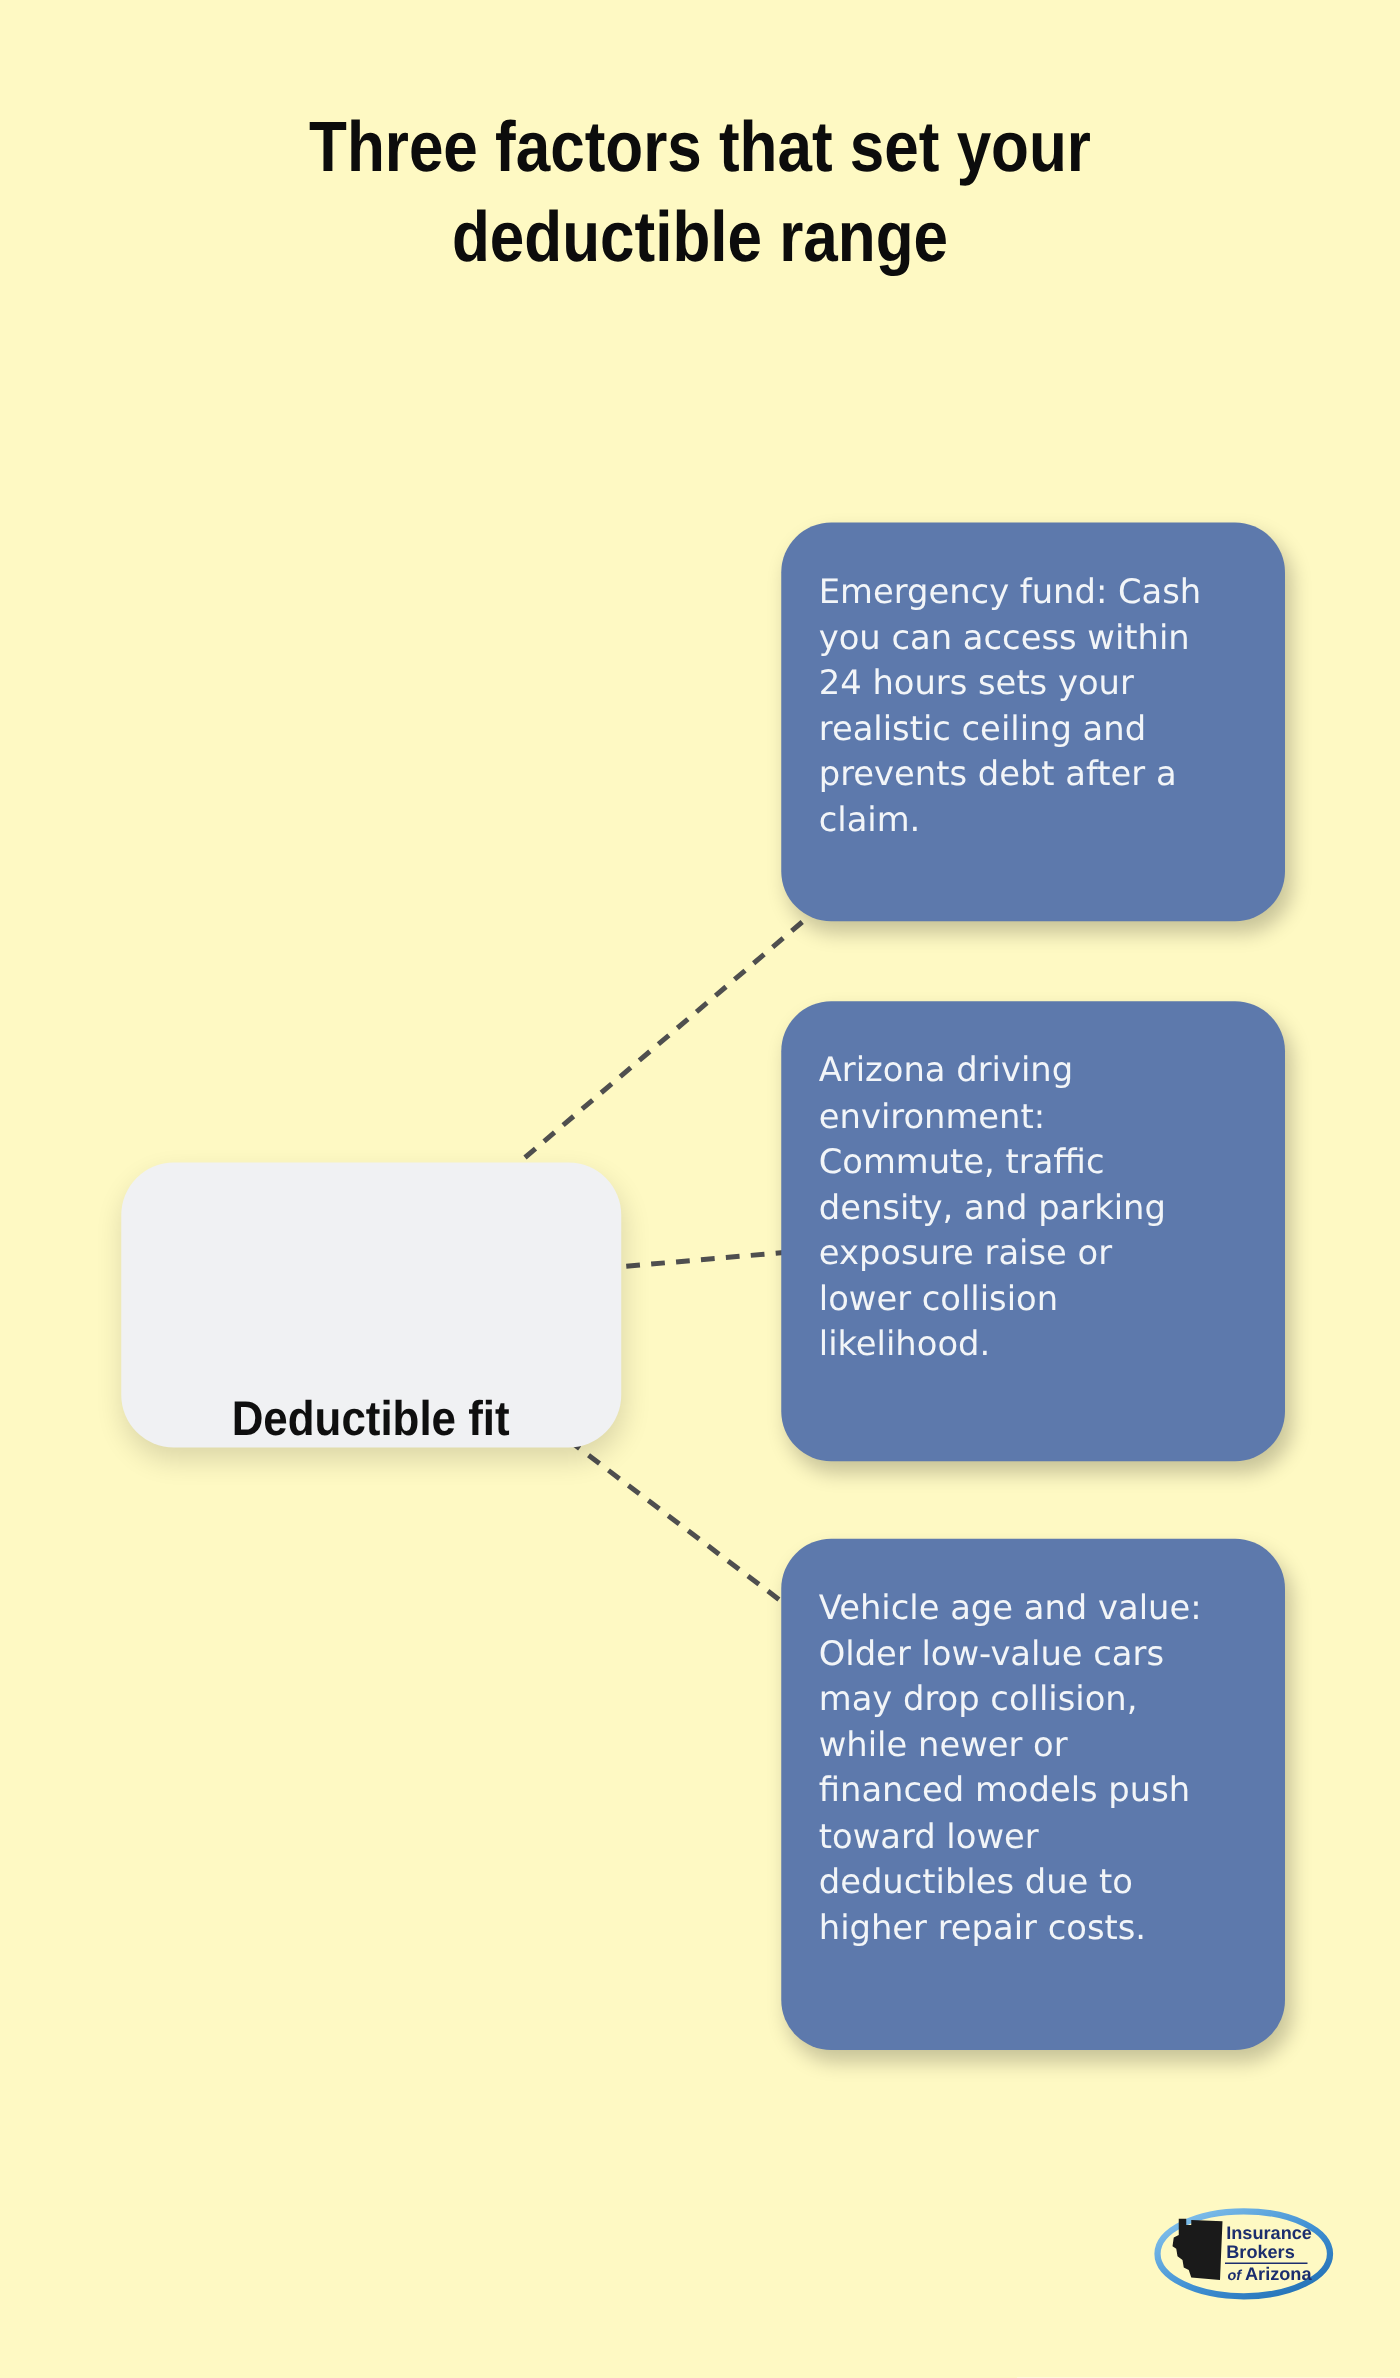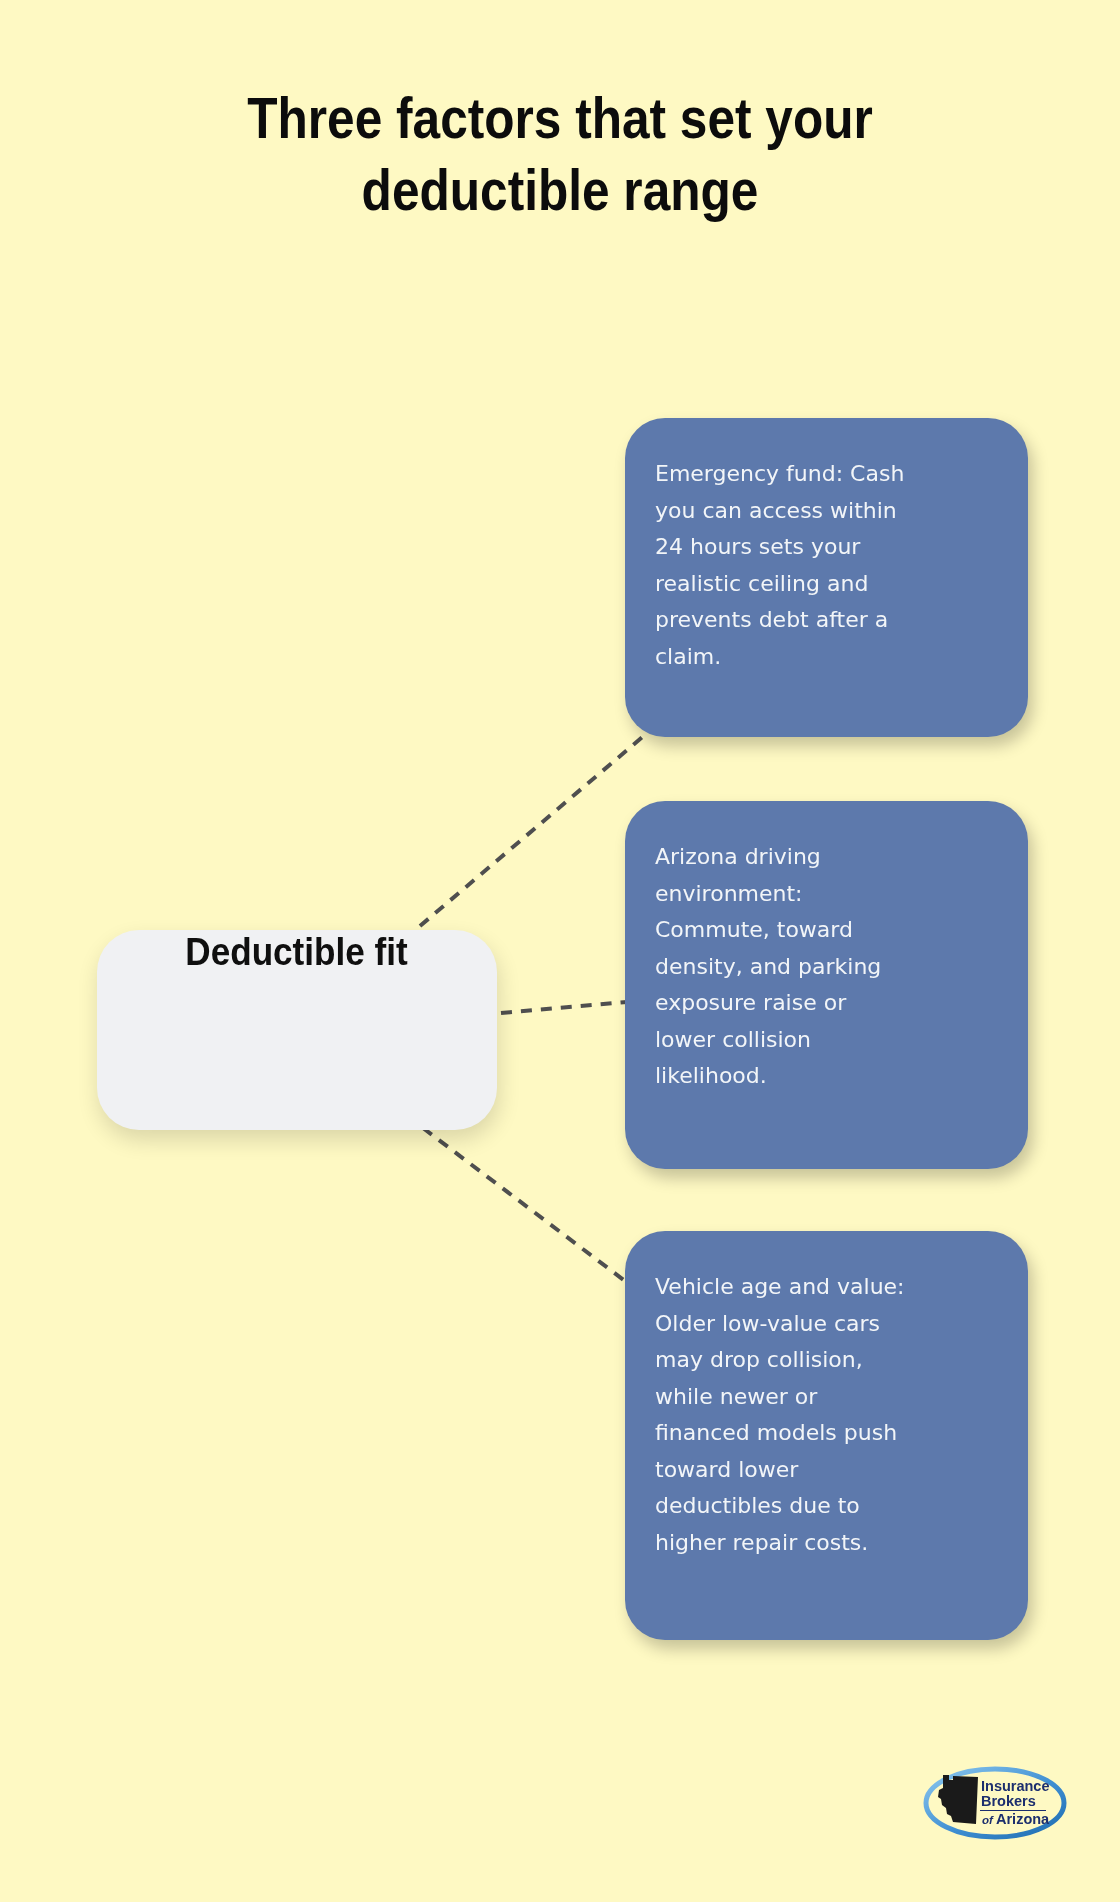--- a/index.html
+++ b/index.html
@@ -34,26 +34,26 @@
     left: 0; top: 0;
     width: 1120px; height: 1902px;
     pointer-events: none;
   }
 
   .center-node {
     position: absolute;
     left: 97px;
     top: 930px;
     width: 400px;
-    height: 200px;
+    height: 228px;
     background: #f0f1f3;
     border-radius: 42px;
     box-shadow: 2px 10px 22px rgba(0,0,0,0.14);
     display: flex;
-    align-items: flex-start;
+    align-items: flex-end;
     justify-content: center;
   }
   .center-node .label {
     font-weight: bold;
     font-size: 39px;
     color: #0f0f0f;
     transform: scaleX(0.9);
     white-space: nowrap;
   }
 
@@ -62,21 +62,21 @@
     left: 625px;
     width: 403px;
     background: #5d79ac;
     border-radius: 40px;
     box-shadow: 5px 9px 16px rgba(0,0,0,0.22);
     box-sizing: border-box;
     padding: 38px 28px 0 30px;
   }
   .factor-card .factor-text {
     font-family: "DejaVu Sans", sans-serif;
-    font-size: 22px;
+    font-size: 27px;
     line-height: 36.5px;
     color: #f2f5f8;
     white-space: pre-line;
   }
   #factor-1 { top: 418px;  height: 319px; }
   #factor-2 { top: 801px;  height: 368px; }
   #factor-3 { top: 1231px; height: 409px; }
 
   .logo {
     position: absolute;
@@ -113,21 +113,21 @@
 you can access within
 24 hours sets your
 realistic ceiling and
 prevents debt after a
 claim.</div>
   </div>
 
   <div class="factor-card" id="factor-2">
     <div class="factor-text">Arizona driving
 environment:
-Commute, toward
+Commute, traffic
 density, and parking
 exposure raise or
 lower collision
 likelihood.</div>
   </div>
 
   <div class="factor-card" id="factor-3">
     <div class="factor-text">Vehicle age and value:
 Older low-value cars
 may drop collision,

